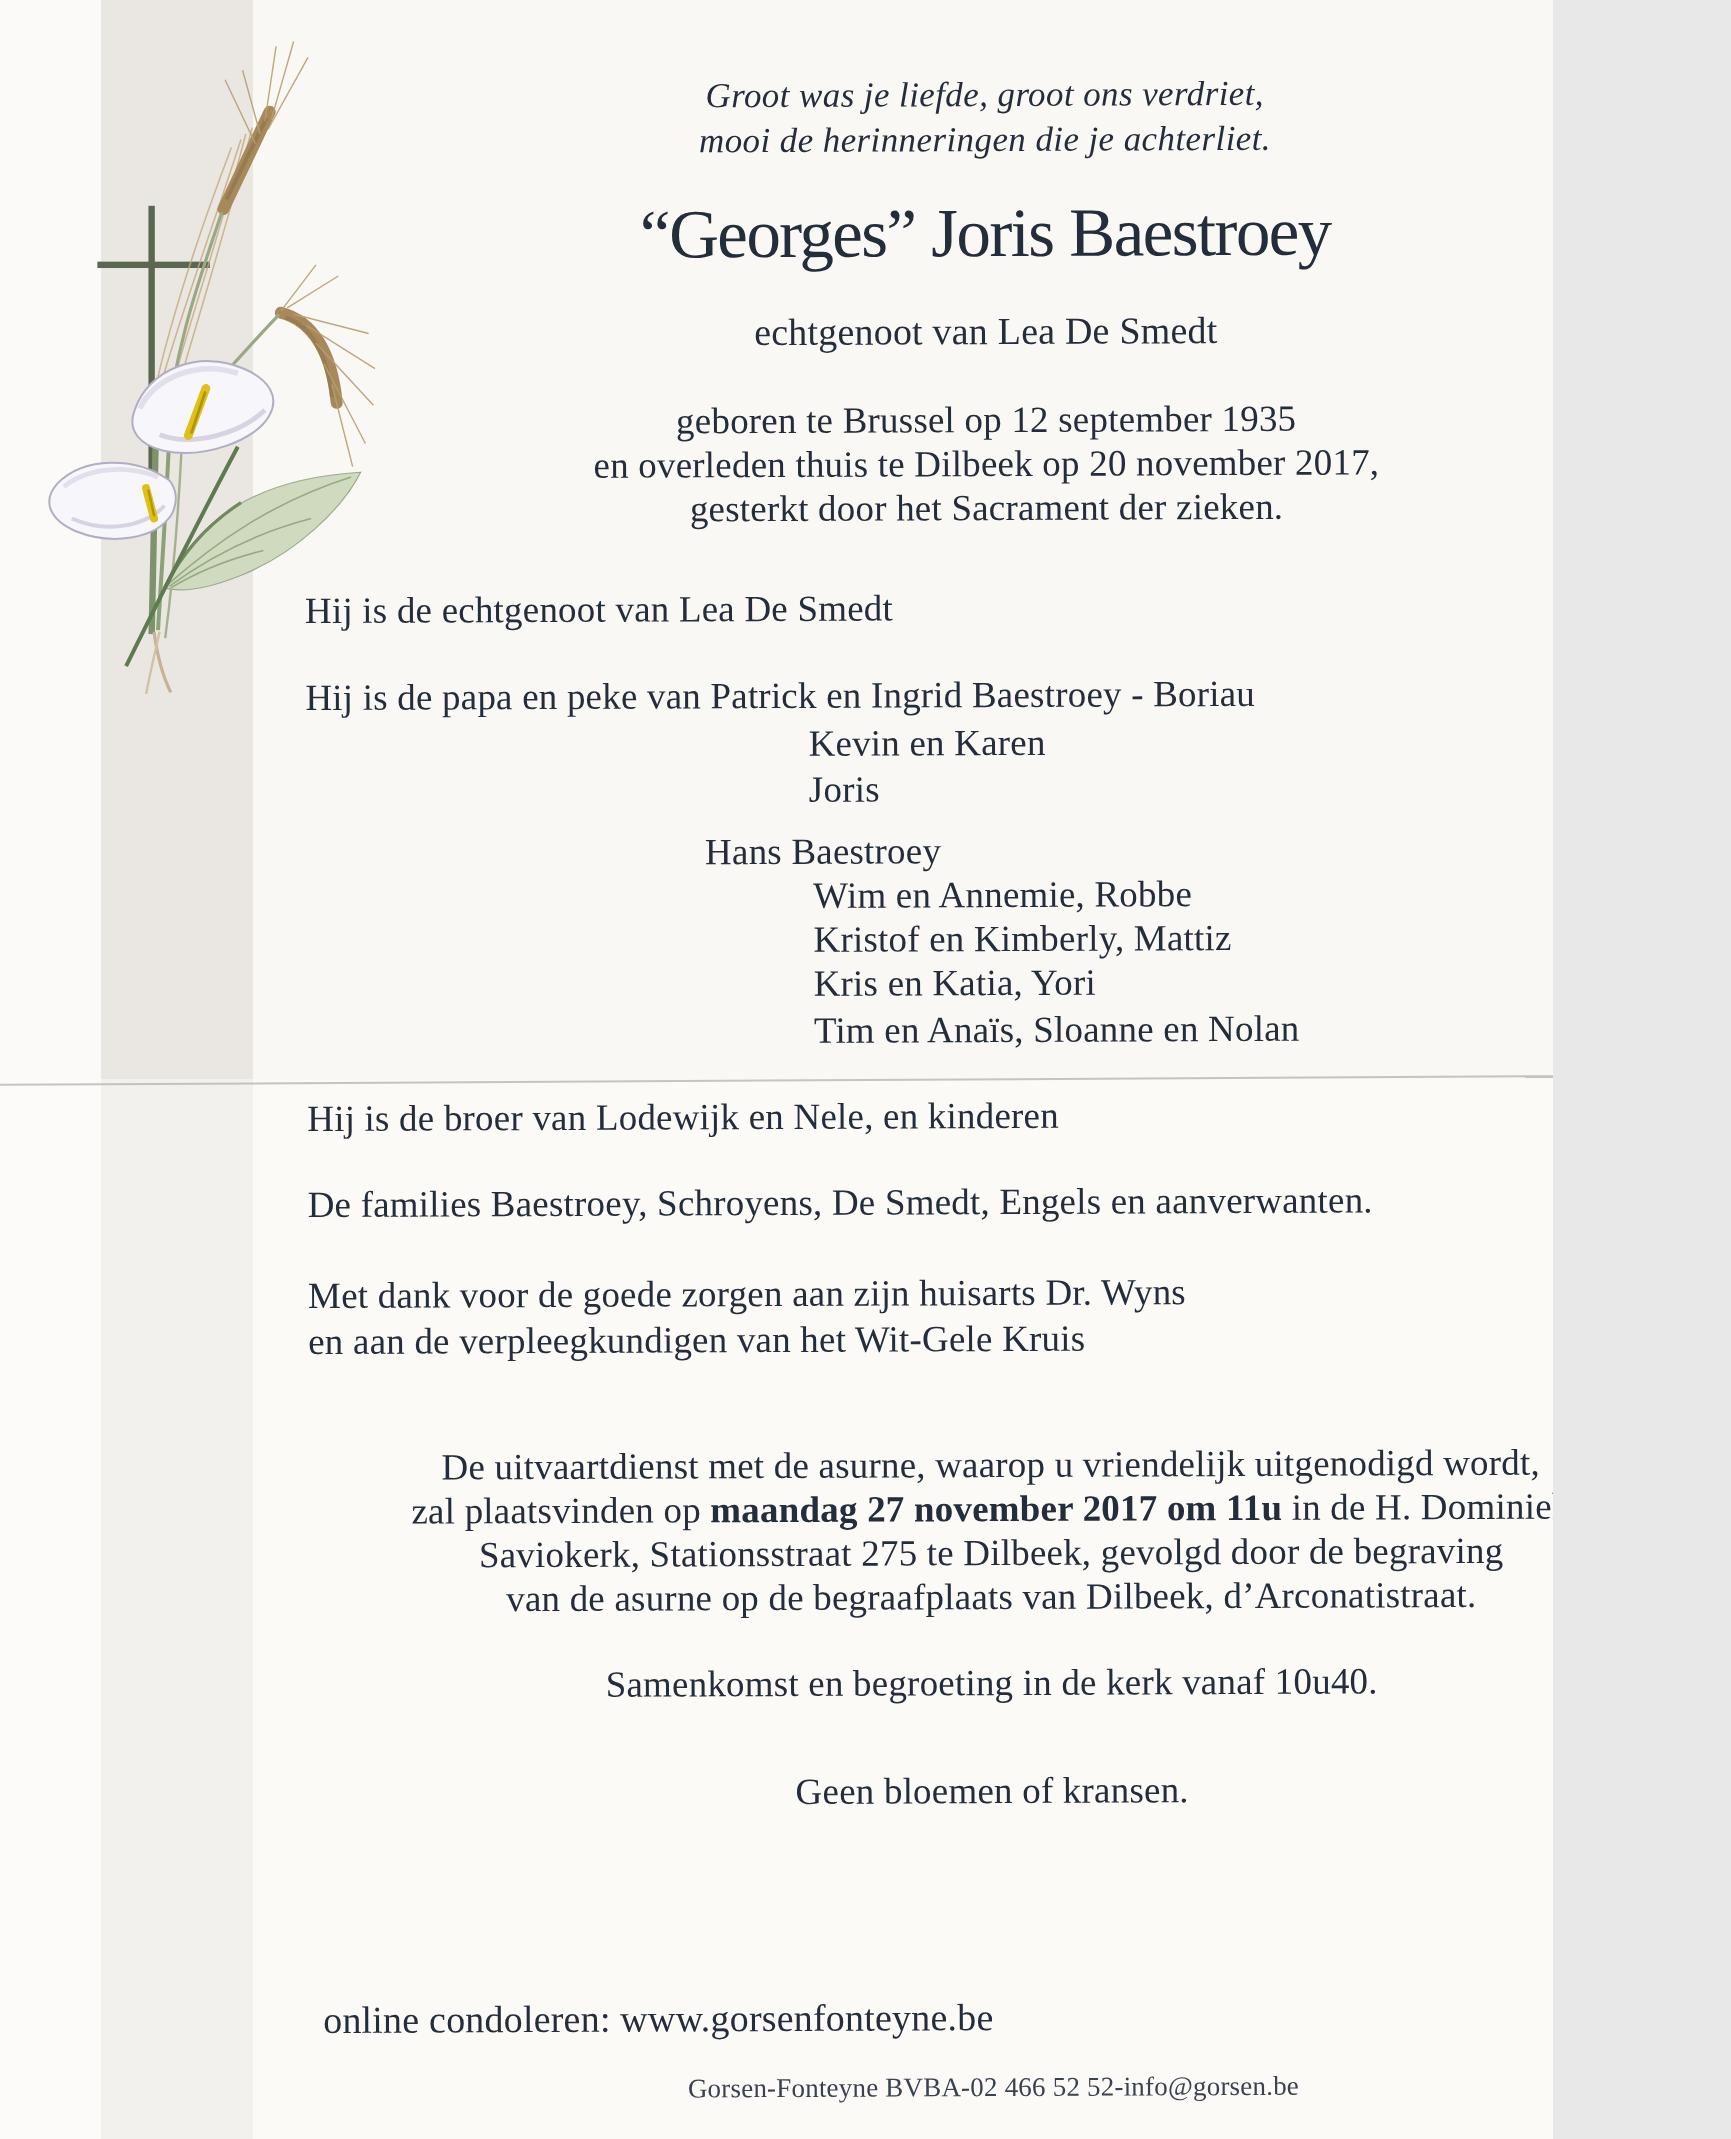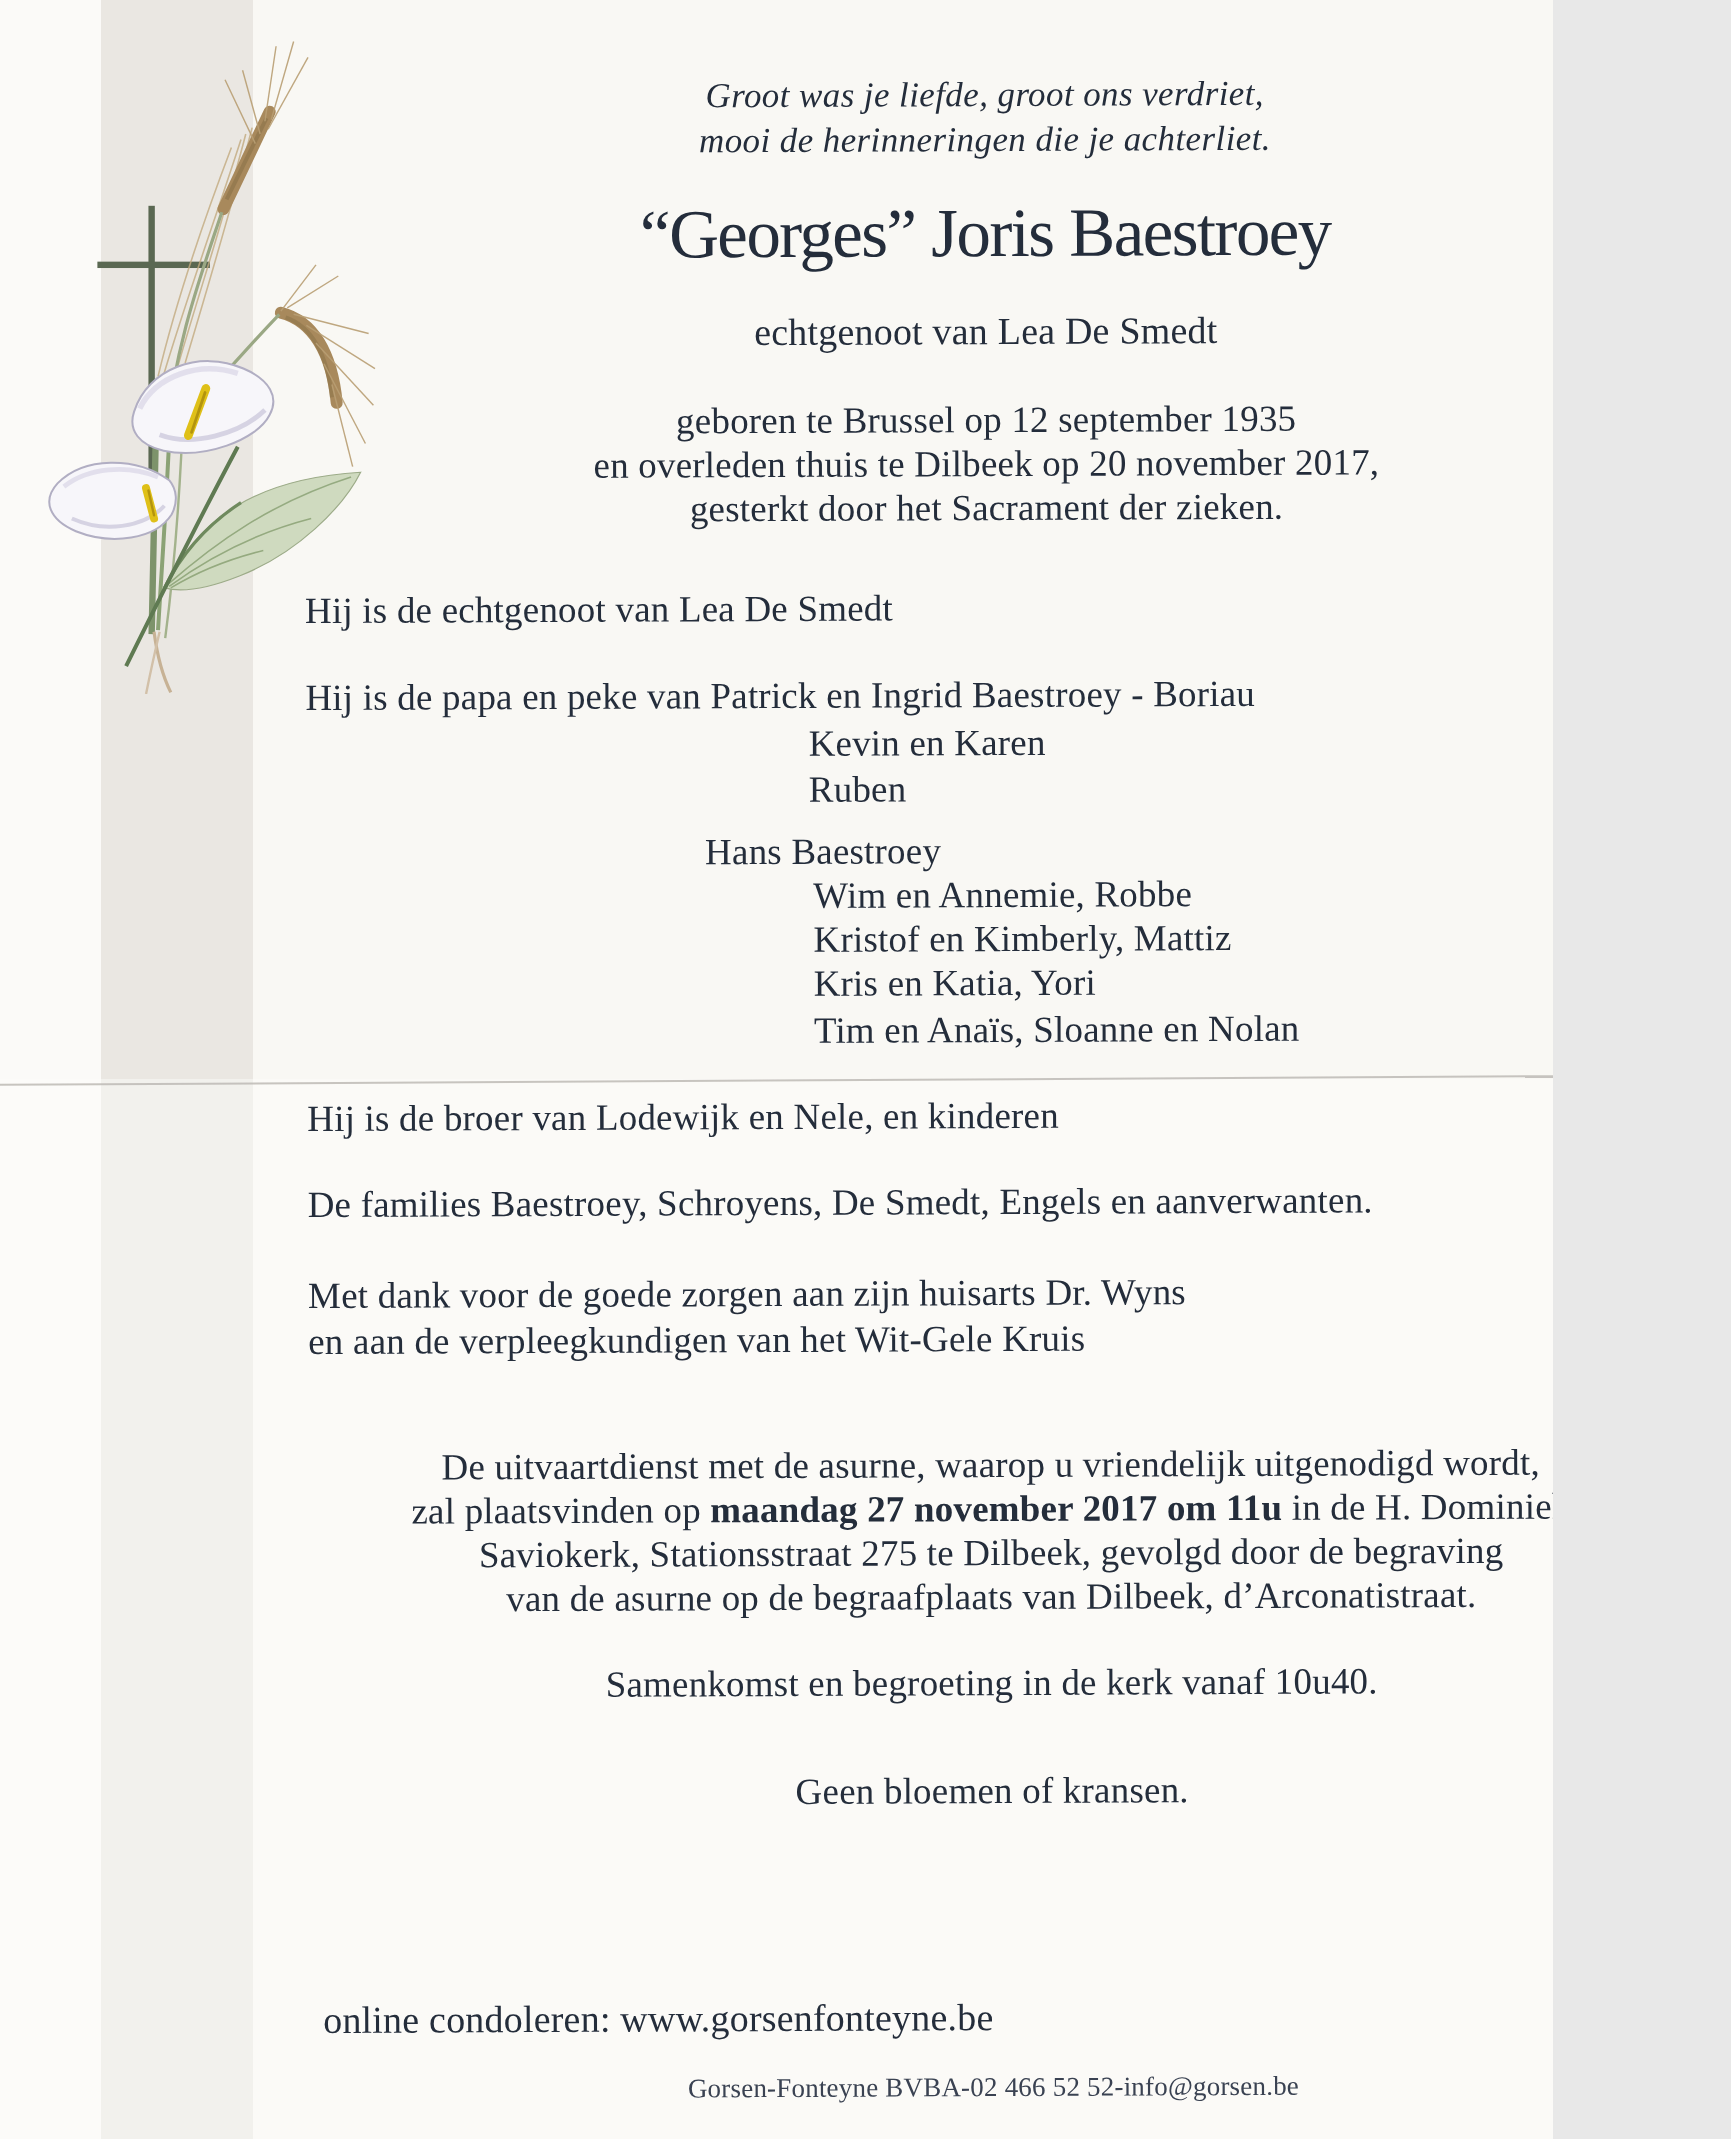--- a/index.html
+++ b/index.html
@@ -133,21 +133,21 @@
     <div class="line center-col spouse-of" style="top:310px">echtgenoot van Lea De Smedt</div>
 
     <div class="line center-col multiline" style="top:399px">geboren te Brussel op 12 september 1935</div>
     <div class="line center-col multiline" style="top:443px">en overleden thuis te Dilbeek op 20 november 2017,</div>
     <div class="line center-col multiline" style="top:487px">gesterkt door het Sacrament der zieken.</div>
 
     <div class="line" style="left:307px;top:587px">Hij is de echtgenoot van Lea De Smedt</div>
 
     <div class="line" style="left:307px;top:674px">Hij is de papa en peke van Patrick en Ingrid Baestroey - Boriau</div>
     <div class="line" style="left:810px;top:722px">Kevin en Karen</div>
-    <div class="line" style="left:810px;top:768px">Ruben</div>
+    <div class="line" style="left:810px;top:768px">Joris</div>
 
     <div class="line" style="left:706px;top:830px">Hans Baestroey</div>
     <div class="line" style="left:814px;top:874px">Wim en Annemie, Robbe</div>
     <div class="line" style="left:814px;top:918px">Kristof en Kimberly, Mattiz</div>
     <div class="line" style="left:814px;top:962px">Kris en Katia, Yori</div>
     <div class="line" style="left:814px;top:1009px">Tim en Anaïs, Sloanne en Nolan</div>
 
     <div class="line" style="left:307px;top:1095px">Hij is de broer van Lodewijk en Nele, en kinderen</div>
 
     <div class="line" style="left:307px;top:1181px">De families Baestroey, Schroyens, De Smedt, Engels en aanverwanten.</div>

